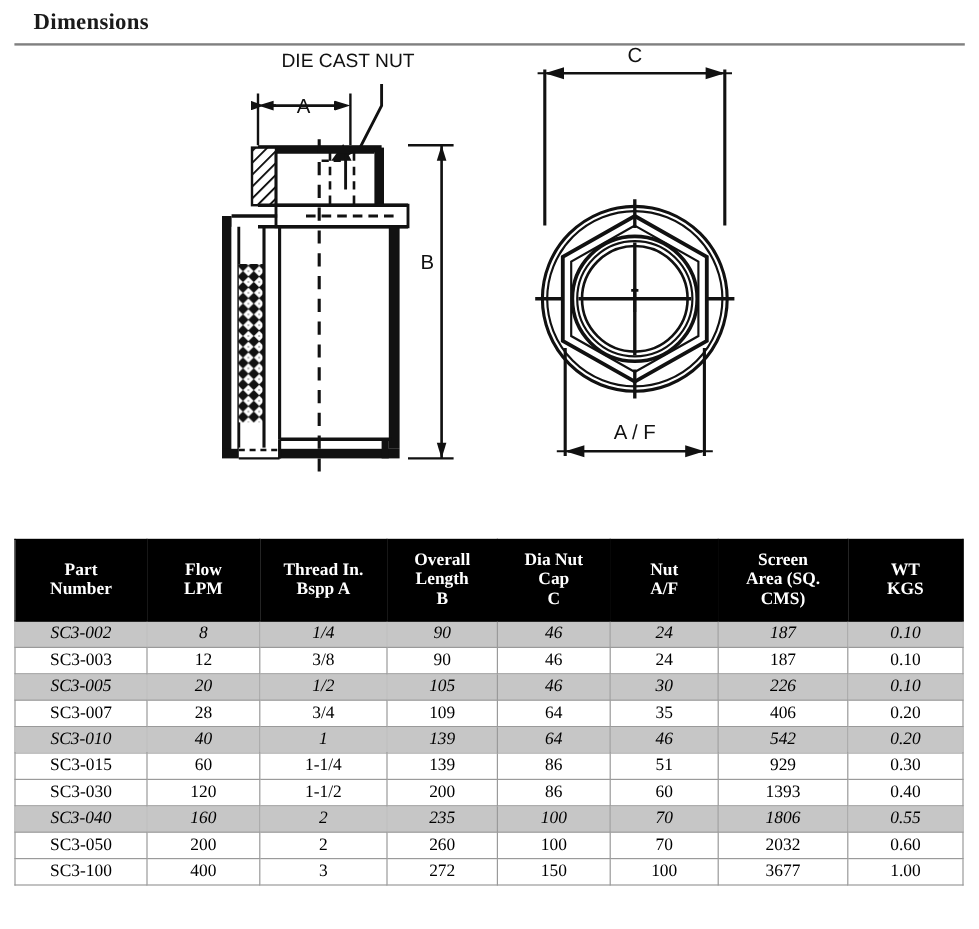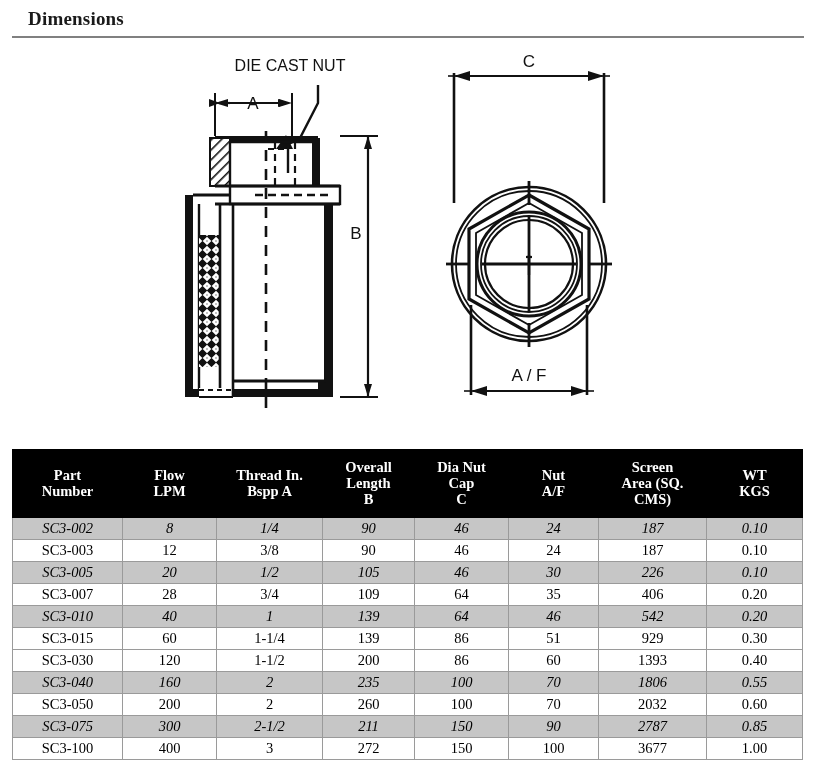--- a/index.html
+++ b/index.html
@@ -41,21 +41,21 @@
     top: 36px;
     width: 792px;
     height: 2px;
     background: #808080;
   }
 
   
   #drawings {
     position: absolute;
     left: 0;
-    top: 43px;
+    top: 28px;
     width: 664px;
     height: 390px;
   }
   #drawings svg { display: block; }
 
   
   #dimensions-table-wrap {
     position: absolute;
     left: 12px;
     top: 449px;
@@ -391,30 +391,20 @@
         <tr class="even">
           <td>SC3-050</td>
           <td>200</td>
           <td>2</td>
           <td>260</td>
           <td>100</td>
           <td>70</td>
           <td>2032</td>
           <td>0.60</td>
         </tr>
-        <tr class="odd">
-          <td>SC3-075</td>
-          <td>300</td>
-          <td>2-1/2</td>
-          <td>211</td>
-          <td>150</td>
-          <td>90</td>
-          <td>2787</td>
-          <td>0.85</td>
-        </tr>
         <tr class="even">
           <td>SC3-100</td>
           <td>400</td>
           <td>3</td>
           <td>272</td>
           <td>150</td>
           <td>100</td>
           <td>3677</td>
           <td>1.00</td>
         </tr>

